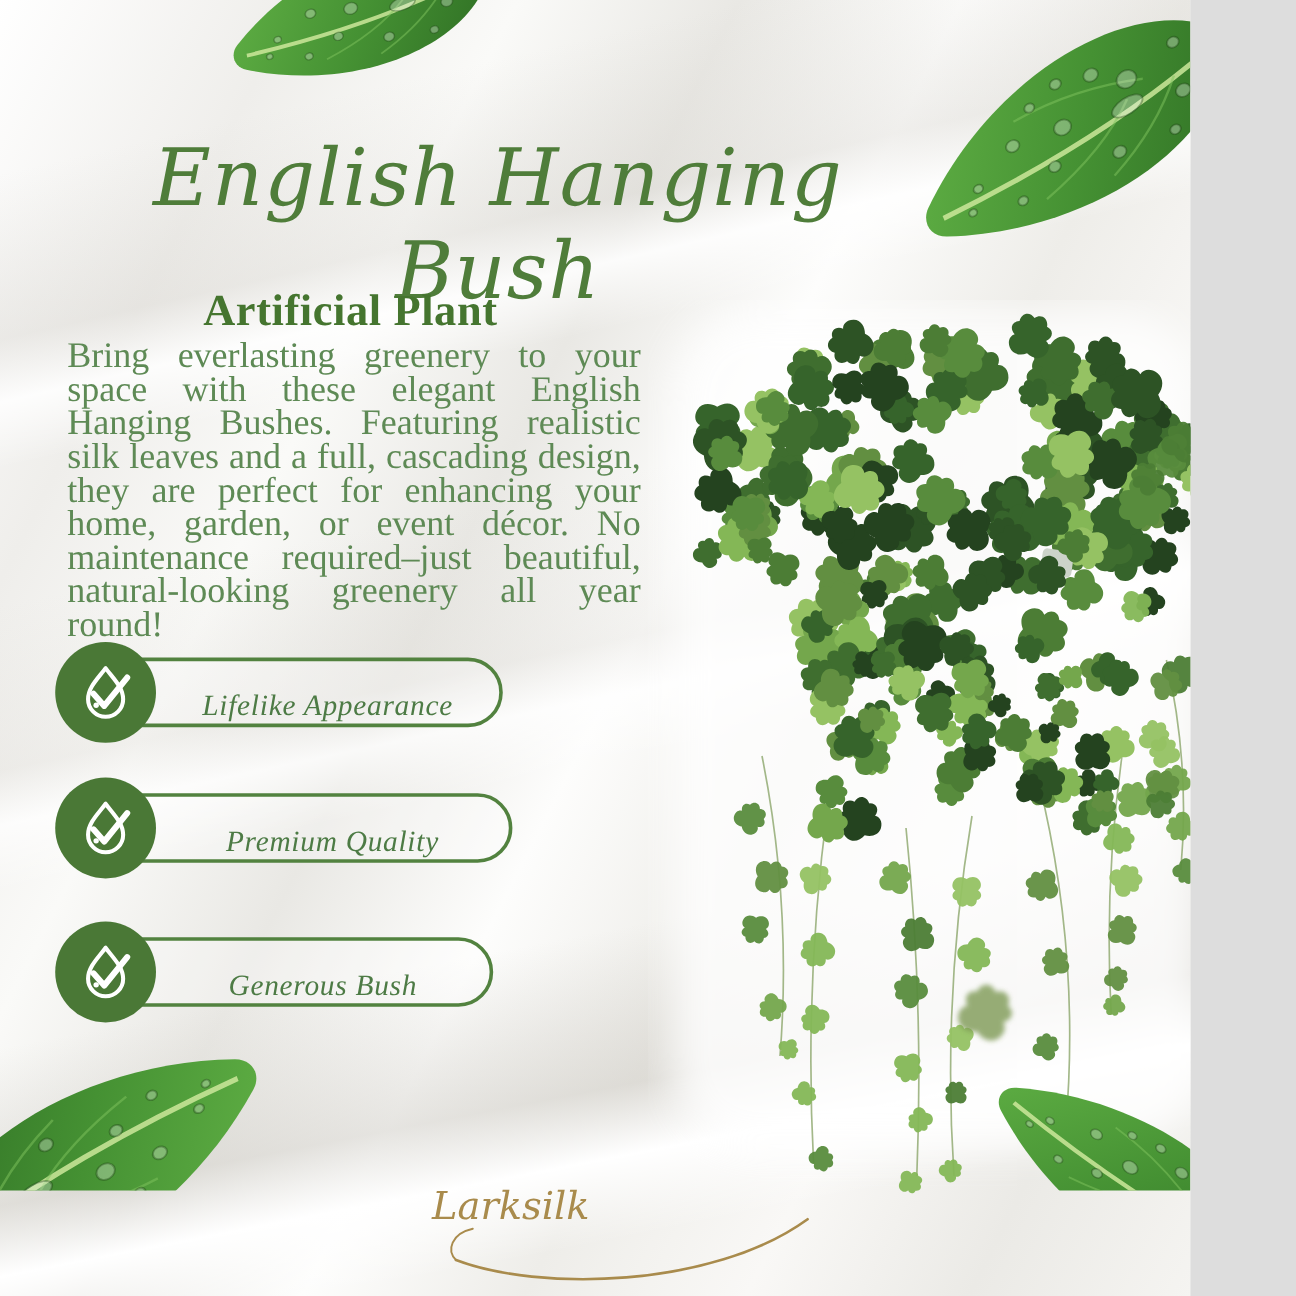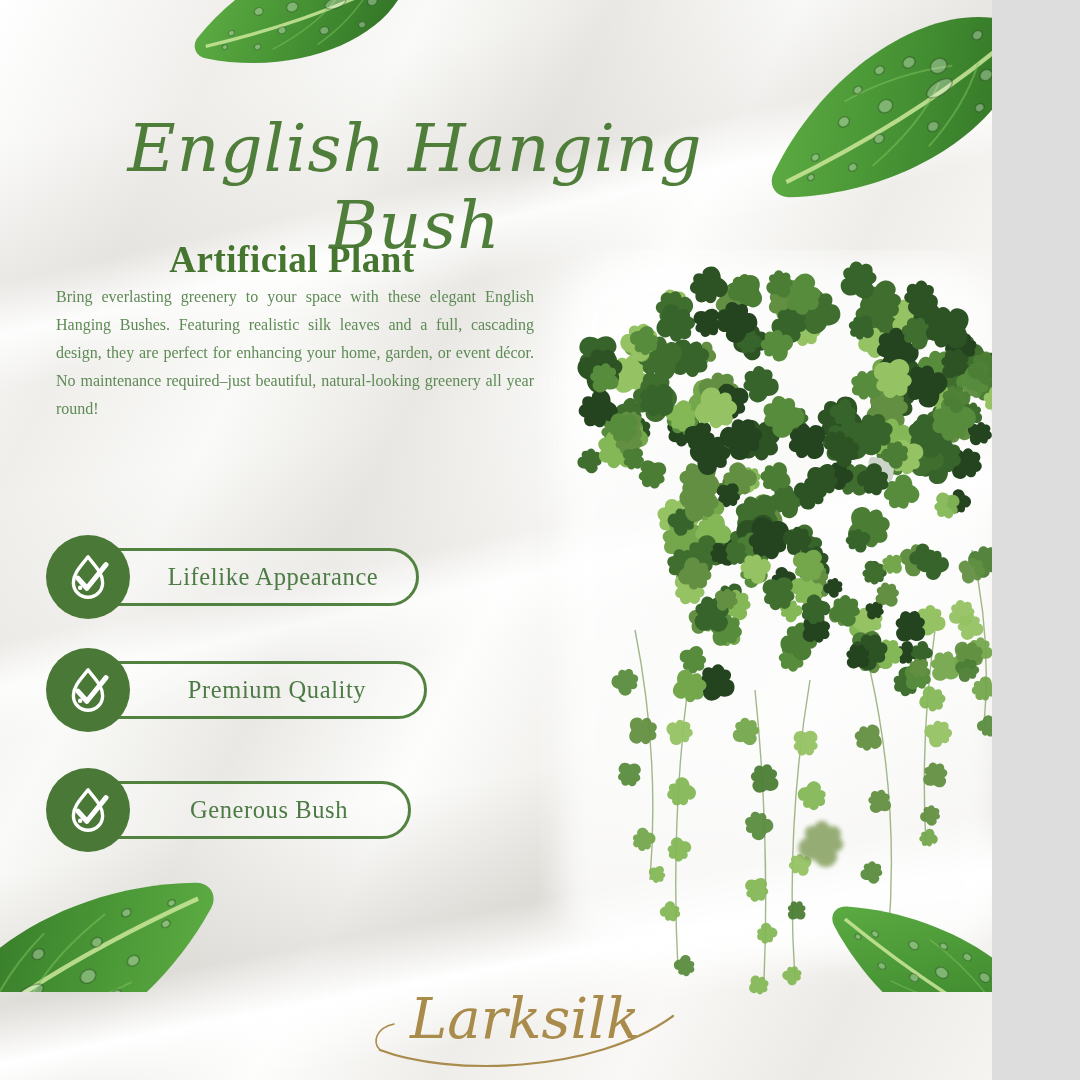--- a/index.html
+++ b/index.html
@@ -25,47 +25,47 @@
     position:absolute;left:40px;top:110px;width:750px;text-align:center;
     font-family:"DejaVu Serif",serif;font-style:italic;font-weight:normal;
     font-size:66px;letter-spacing:1px;color:var(--title-green,#4f7d3a);margin:0;
   }
   .page-subtitle{
     position:absolute;left:40px;top:226px;width:480px;text-align:center;margin:12px;
     font-weight:bold;font-size:37px;letter-spacing:.5px;color:var(--subtitle-green,#45752f);
   }
   .description{
     position:absolute;left:56px;top:283px;width:478px;margin:0;
-    font-size:16px;line-height:28px;text-align:justify;color:var(--body-green,#5e8a55);
+    font-size:30px;line-height:28px;text-align:justify;color:var(--body-green,#5e8a55);
   }
 
   .feature{position:absolute;left:46px;height:84px;}
   .f1{top:535px}.f2{top:648px}.f3{top:768px}
   .pill{
     position:absolute;left:29px;top:13px;height:58px;box-sizing:border-box;
     border:3px solid var(--pill-border-green,#52823f);border-radius:29px;
     background:rgba(255,255,255,.30);
-    display:flex;align-items:center;justify-content:center;padding-left:52px;
+    display:flex;align-items:flex-end;justify-content:center;padding-left:52px;font-style:italic;
   }
   .f1 .pill{width:344px}.f2 .pill{width:352px}.f3 .pill{width:336px}
   .feature-label{font-size:24.5px;letter-spacing:.6px;color:var(--feature-text-green,#4d7b45);}
   .badge{
     position:absolute;left:0;top:0;width:84px;height:84px;border-radius:50%;
     background:var(--badge-green,#4a7836);
     display:flex;align-items:center;justify-content:center;
   }
   .badge svg{width:54px;height:54px;}
 
   .product{position:absolute;left:540px;top:250px;width:480px;height:750px;}
   .product svg{width:100%;height:100%;}
   .corners{position:absolute;inset:0;pointer-events:none;}
 
   .brand{
-    position:absolute;left:360px;top:986px;width:330px;text-align:center;margin:0;
-    font-family:"DejaVu Serif",serif;font-style:italic;font-size:56px;
+    position:absolute;left:360px;top:986px;width:330px;margin:0;
+    font-family:"DejaVu Serif",serif;font-style:italic;font-size:32px;
     color:var(--brand-gold,#a98b4c);
   }
   .brand-swash{position:absolute;left:368px;top:1002px;width:320px;height:72px;}
 </style>
 </head>
 <body>
 
 <div class="canvas">
 
   <div class="satin"></div>

